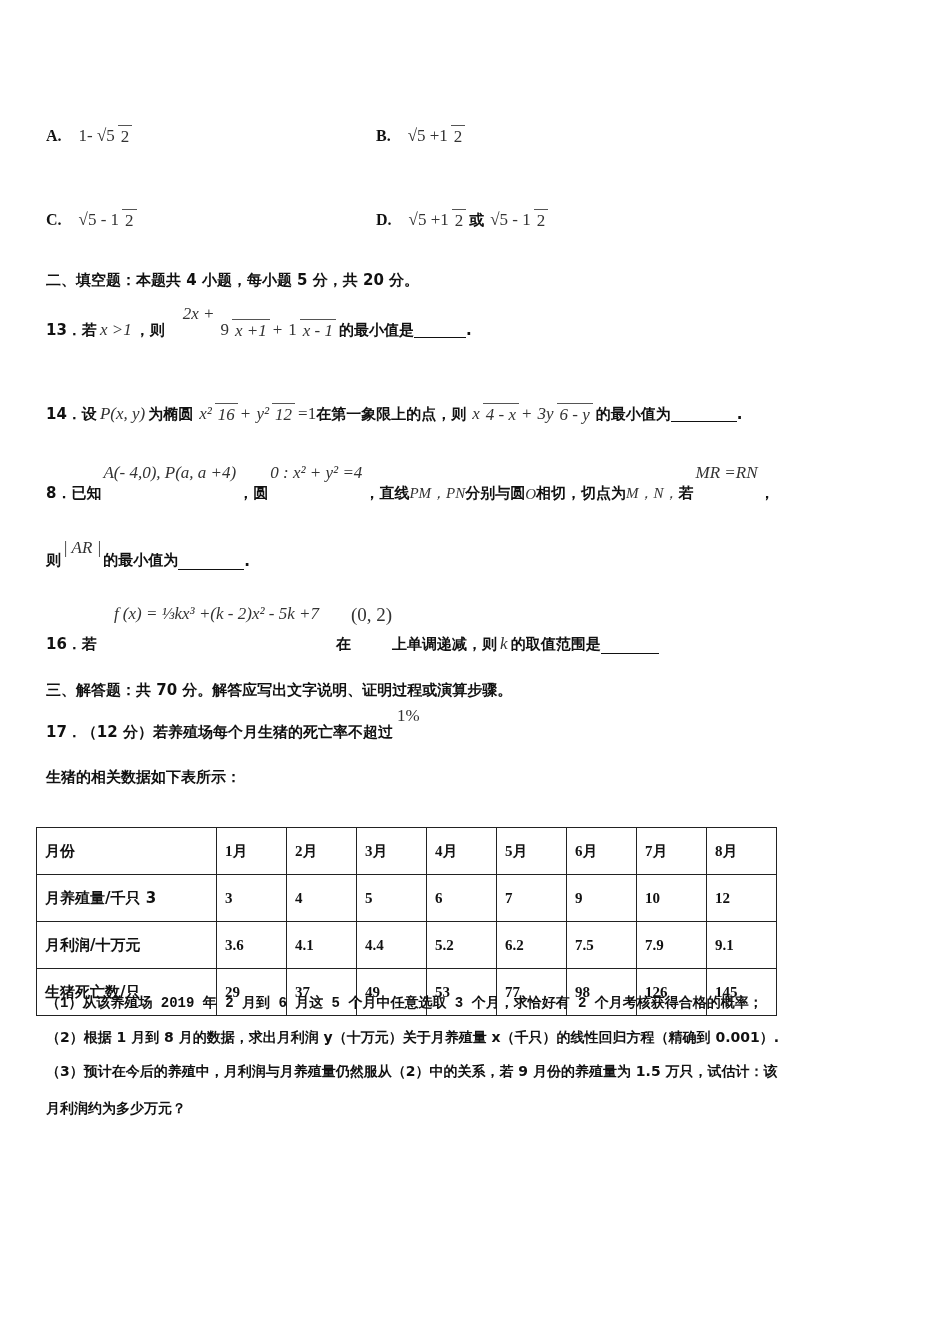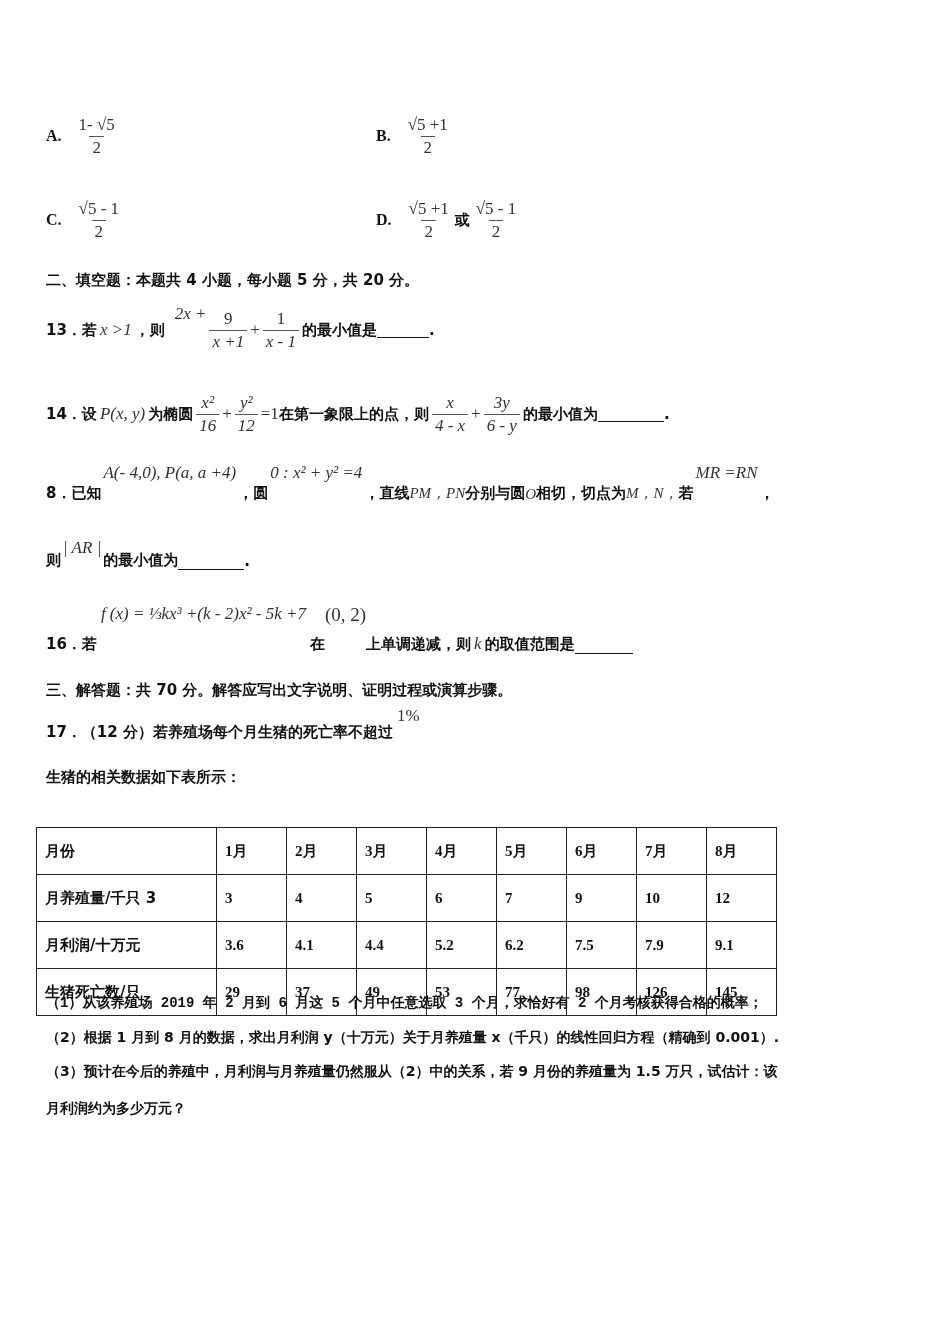--- a/index.html
+++ b/index.html
@@ -3,21 +3,21 @@
 <meta charset="utf-8">
 <style>
   html, body { margin:0; padding:0; background:#fff; }
   body { width:950px; height:1344px; position:relative; overflow:hidden;
          font-family:"DejaVu Serif", serif; color:#111; }
   .abs { position:absolute; }
   .bold { font-weight:bold; }
   .cn { font-family:"DejaVu Sans", sans-serif; font-weight:bold; font-size:15px; }
   .math { font-family:"Liberation Serif", serif; font-size:17px; color:#333; font-weight:normal; }
   .it { font-style:italic; }
-  .frac { display:inline-flex; flex-direction:column; align-items:center; vertical-align:middle; margin:0 3px; }
+  .frac { display:inline-flex; flex-direction:row; align-items:center; vertical-align:middle; margin:0 3px; }
   .frac .num { padding:0 3px; line-height:22px; }
   .frac .den { border-top:1px solid #555; padding:0 3px; line-height:22px; }
   .blank { display:inline-block; border-bottom:1.5px solid #111; vertical-align:baseline; }
   .label { font-family:"Liberation Serif", serif; font-weight:bold; font-size:16px; }
   table.data { position:absolute; left:36px; top:827px; border-collapse:collapse; }
   table.data td { border:1.5px solid #222; height:46px; padding:0 8px; font-family:"Liberation Serif", serif; font-weight:bold; font-size:15px; vertical-align:middle; }
   table.data td.first { width:163px; font-family:"DejaVu Sans", sans-serif; }
   table.data td.c { width:53px; }
 </style>
 </head>
@@ -56,21 +56,21 @@
     <span class="den">2</span>
   </span>
 </div>
 
 <div class="abs cn" style="left:46px;top:271px;">二、填空题：本题共 4 小题，每小题 5 分，共 20 分。</div>
 
 <div class="abs" style="left:46px;top:294px;height:72px;display:flex;align-items:center;">
   <span class="cn">13．若</span>
   <span class="math it" style="margin:0 3px">x &gt;1</span>
   <span class="cn">，则</span>
-  <span class="math it" style="align-self:flex-start;margin-top:10px;margin-left:10px">2x +</span>
+  <span class="math it" style="align-self:flex-start;margin-top:10px;margin-left:18px">2x +</span>
   <span class="frac math">
       <span class="num">9</span>
       <span class="den it">x +1</span>
     </span>
   <span class="math">+</span>
   <span class="frac math">
       <span class="num">1</span>
       <span class="den it">x - 1</span>
     </span>
   <span class="cn">的最小值是</span>
@@ -125,21 +125,21 @@
 <div class="abs" style="left:46px;top:538px;height:32px;display:flex;align-items:flex-end;">
   <span class="cn">则</span>
   <span class="math it" style="align-self:flex-start;margin:0 2px">| AR |</span>
   <span class="cn">的最小值为</span>
   <span class="blank" style="width:66px;height:14px"></span>
   <span class="cn">.</span>
 </div>
 
 <div class="abs" style="left:46px;top:604px;height:50px;display:flex;align-items:flex-end;white-space:nowrap;">
   <span class="cn">16．若</span>
-  <span class="math it" style="align-self:flex-start;margin:0 4px">f (x) = ⅓kx³ +(k - 2)x² - 5k +7</span>
+  <span class="math it" style="align-self:flex-start;margin:0 17px">f (x) = ⅓kx³ +(k - 2)x² - 5k +7</span>
   <span class="cn">在</span>
   <span class="math" style="align-self:flex-start;font-size:19px">(0, 2)</span>
   <span class="cn">上单调递减，则</span>
   <span class="math it" style="margin:0 3px">k</span>
   <span class="cn">的取值范围是</span>
   <span class="blank" style="width:58px;height:14px"></span>
 </div>
 
 <div class="abs cn" style="left:46px;top:681px;">三、解答题：共 70 分。解答应写出文字说明、证明过程或演算步骤。</div>
 

